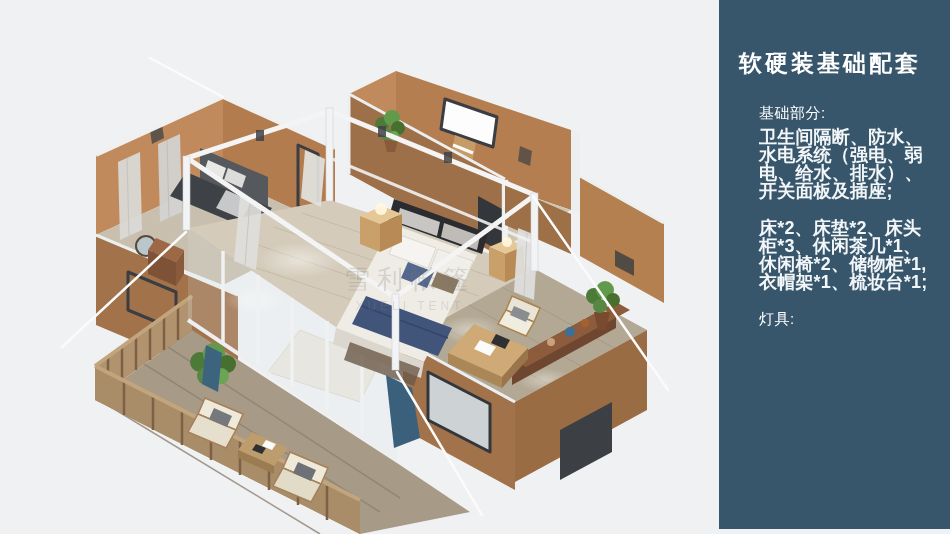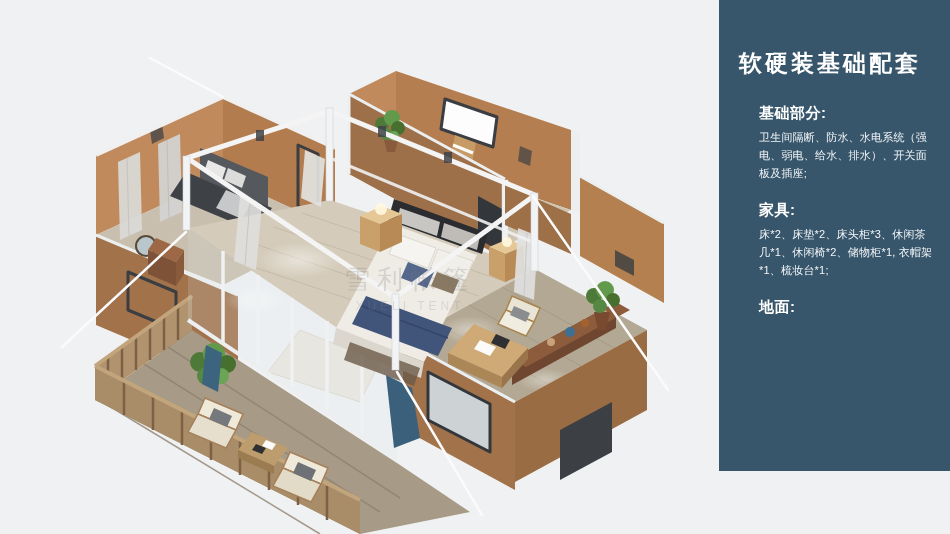--- a/index.html
+++ b/index.html
@@ -1,25 +1,25 @@
 <!DOCTYPE html>
 <html><head>
 <meta charset="utf-8">
 <style>
   html,body{margin:0;padding:0;}
   body{width:950px;height:534px;overflow:hidden;font-family:"Liberation Sans",sans-serif;}
   .screen{position:relative;width:950px;height:534px;background:#f0f1f2;}
   .main{position:absolute;left:0;top:0;width:719px;height:458px;background:#f0f1f2;}
   .main svg{display:block;}
-  .sidebar{position:absolute;left:719px;top:0;width:231px;height:471px;background:#38566b;box-sizing:border-box;}
+  .sidebar{position:absolute;left:719px;top:0;width:231px;height:529px;background:#38566b;box-sizing:border-box;}
   .sb-title{margin:48px 12px 0 20px;color:#ffffff;font-size:23px;font-weight:700;letter-spacing:3px;white-space:nowrap;}
   .sb-sections{margin:25px 14px 0 40px;}
   .sb-sec + .sb-sec{margin-top:19px;}
-  .sb-sec h3{margin:0 0 5px 0;color:#ffffff;font-size:15px;font-weight:700;letter-spacing:.5px;}
-  .sb-sec p{margin:0;color:#f2f6f8;font-size:11px;line-height:18px;letter-spacing:.2px;}
+  .sb-sec h3{margin:0 0 5px 0;color:#ffffff;font-size:15px;font-weight:400;letter-spacing:.5px;}
+  .sb-sec p{margin:0;color:#f2f6f8;font-size:18px;line-height:18px;letter-spacing:.2px;font-weight:bold;}
 </style>
 </head>
 <body>
 
 <div class="screen">
 
   <div class="main">
     <svg width="719" height="534" viewBox="0 0 719 534">
       <defs>
         <radialGradient id="glow">
@@ -283,26 +283,25 @@
   </div>
 
   <div class="sidebar">
     <h2 class="sb-title">软硬装基础配套</h2>
     <div class="sb-sections">
       <div class="sb-sec">
         <h3>基础部分:</h3>
         <p>卫生间隔断、防水、水电系统（强电、弱电、给水、排水）、开关面板及插座;</p>
       </div>
       <div class="sb-sec">
-        <h3>家具:</h3>
         <p>床*2、床垫*2、床头柜*3、休闲茶几*1、休闲椅*2、储物柜*1, 衣帽架*1、梳妆台*1;</p>
       </div>
       <div class="sb-sec">
-      </div>
-      <div class="sb-sec">
-      </div>
-      <div class="sb-sec">
-        <h3>地面:</h3>
+        <h3>灯具:</h3>
+      </div>
+      <div class="sb-sec">
+      </div>
+      <div class="sb-sec">
       </div>
     </div>
   </div>
 
 </div>
 
 </body></html>

